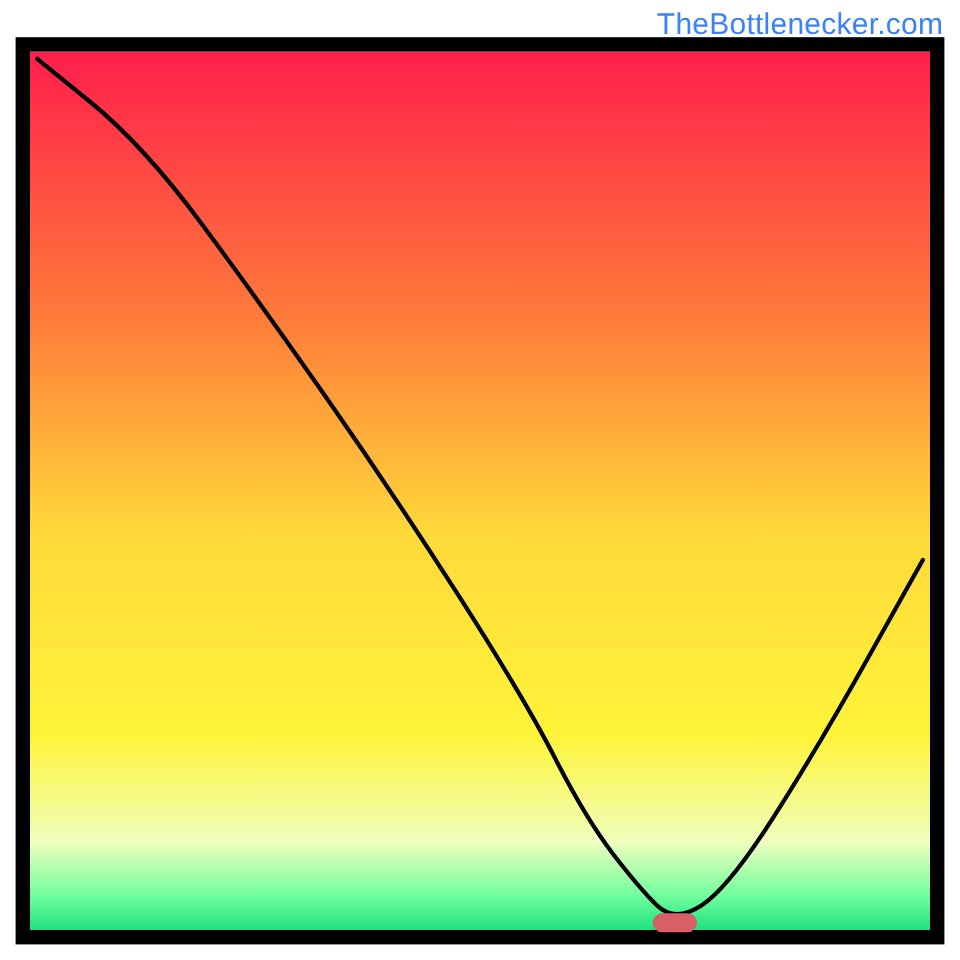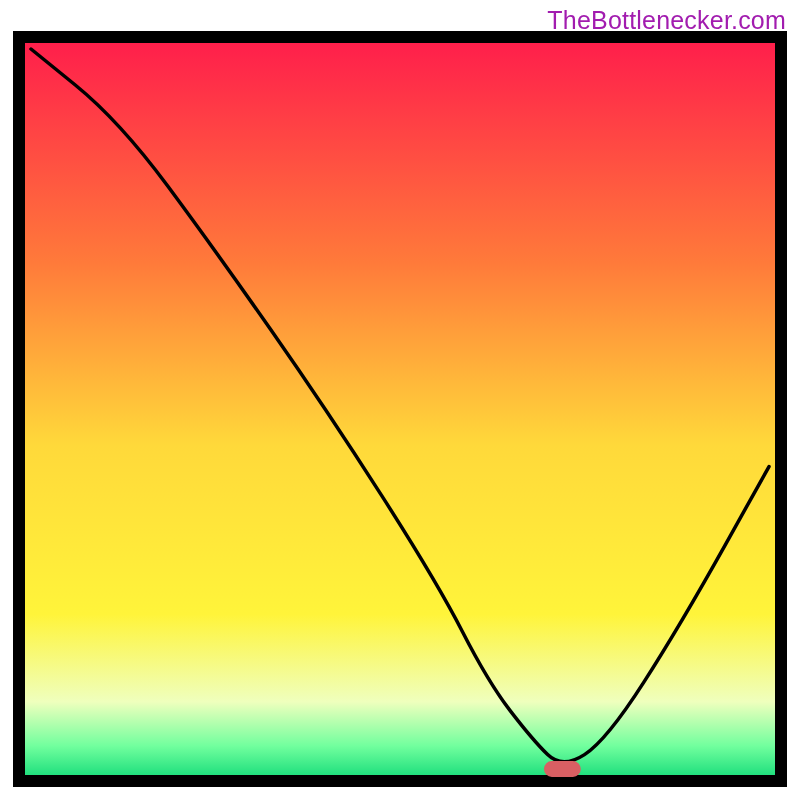--- a/index.html
+++ b/index.html
@@ -15,21 +15,21 @@
     position: relative;
     width: 800px;
     height: 800px;
   }
   .watermark {
     position: absolute;
     top: 6px;
     right: 14px;
     font-size: 25px;
     font-weight: 400;
-    color: #a21caf;
+    color: #3b82f6;
     letter-spacing: 0.2px;
     z-index: 10;
     user-select: none;
   }
   svg {
     position: absolute;
     left: 0;
     top: 0;
   }
 </style>

